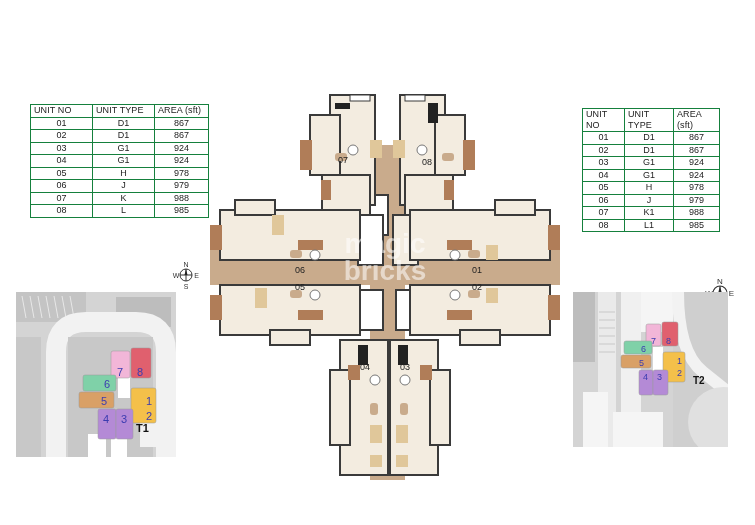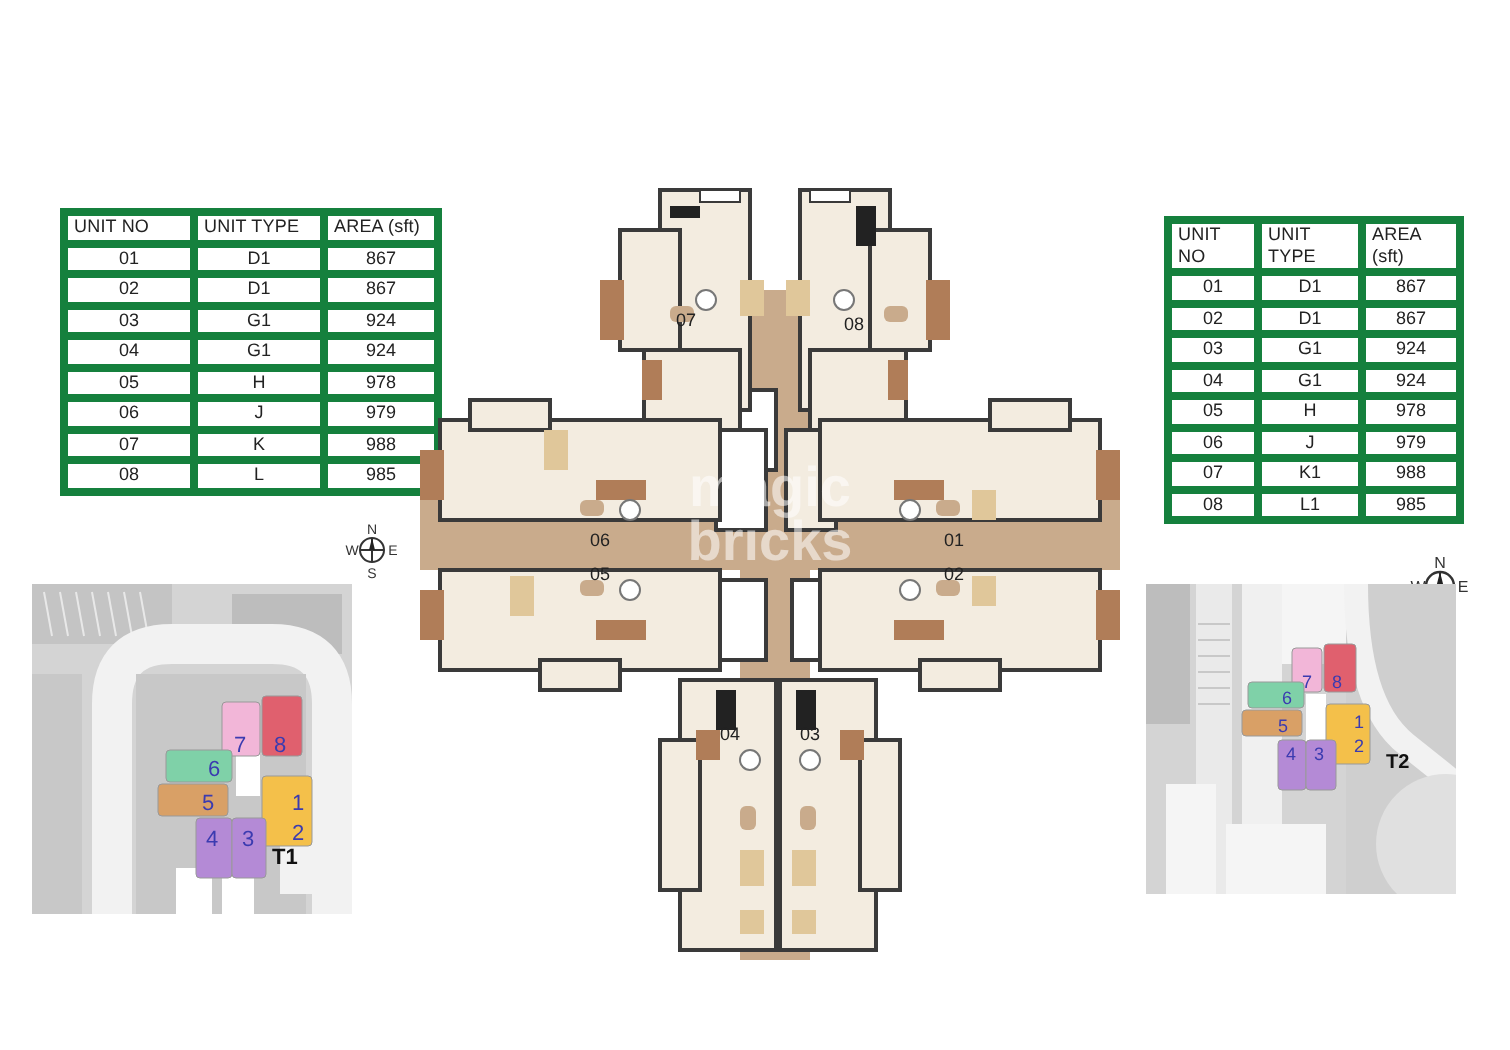--- a/index.html
+++ b/index.html
@@ -1,19 +1,19 @@
 <!DOCTYPE html>
 <html><head>
 <meta charset="utf-8">
 <style>
   html,body{margin:0;padding:0;background:#ffffff;}
   body{width:755px;height:525px;position:relative;overflow:hidden;font-family:"Liberation Sans",sans-serif;}
   .abs{position:absolute;}
   table.unit-table{border-collapse:collapse;font-family:"Liberation Sans",sans-serif;font-size:9px;color:#222;background:#fff;}
-  table.unit-table td, table.unit-table th{border:4px solid #15803d;padding:0 3px;height:11.5px;line-height:11px;font-weight:normal;}
+  table.unit-table td, table.unit-table th{border:1px solid #15803d;padding:0 3px;height:11.5px;line-height:11px;font-weight:normal;}
   table.unit-table th{text-align:left;font-size:9px;letter-spacing:0.1px;}
   table.unit-table td{text-align:center;}
   #table-left{left:30px;top:104px;}
   #table-left th:nth-child(1),#table-left td:nth-child(1){width:55px;}
   #table-left th:nth-child(2),#table-left td:nth-child(2){width:55px;}
   #table-left th:nth-child(3),#table-left td:nth-child(3){width:47px;}
   #table-right{left:582px;top:108px;}
   #table-right th:nth-child(1),#table-right td:nth-child(1){width:35px;}
   #table-right th:nth-child(2),#table-right td:nth-child(2){width:42px;}
   #table-right th:nth-child(3),#table-right td:nth-child(3){width:39px;}

